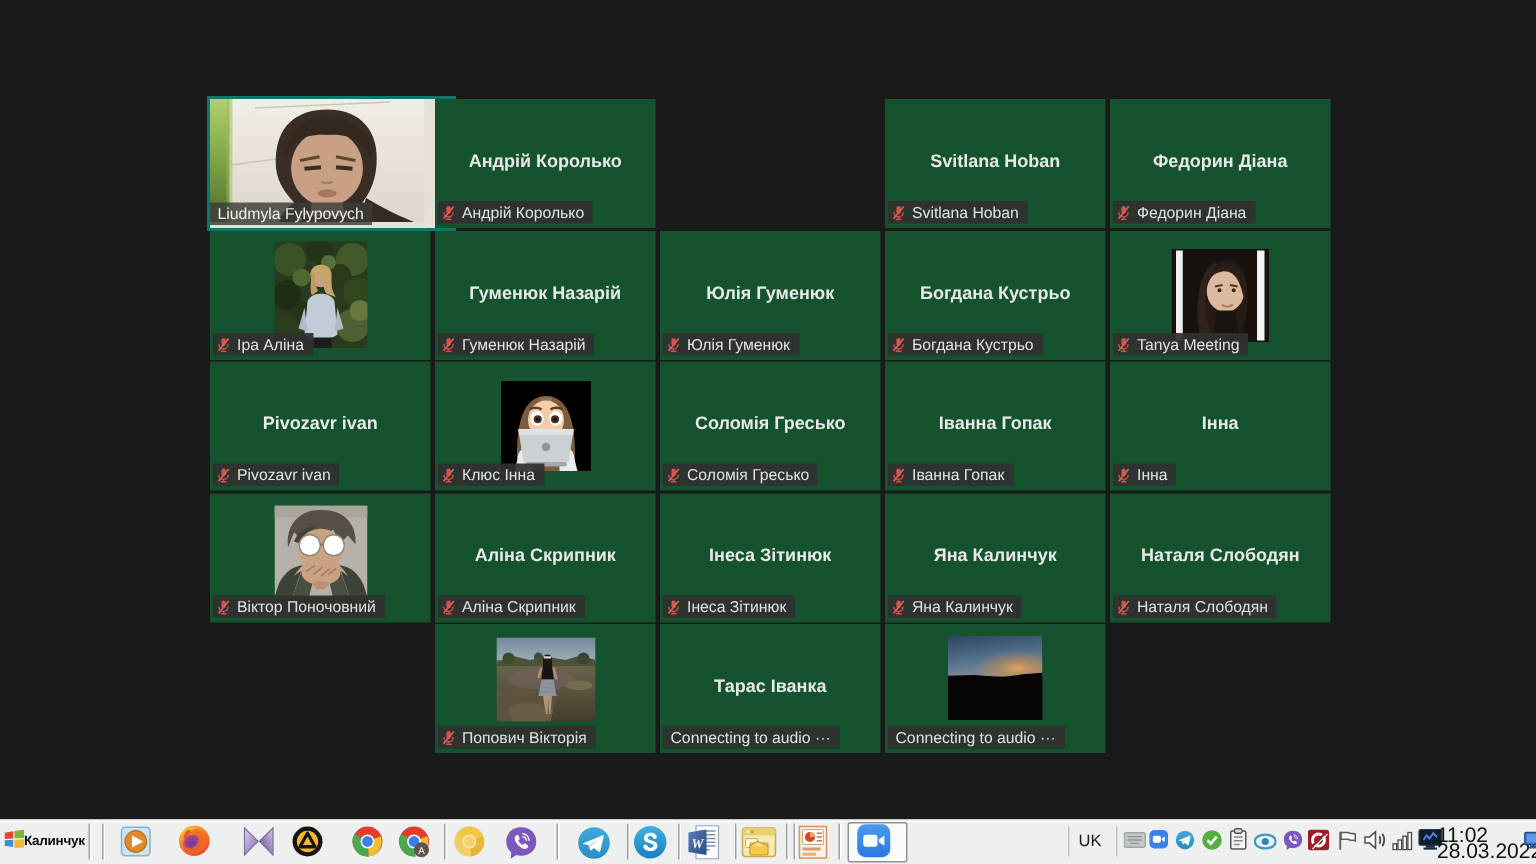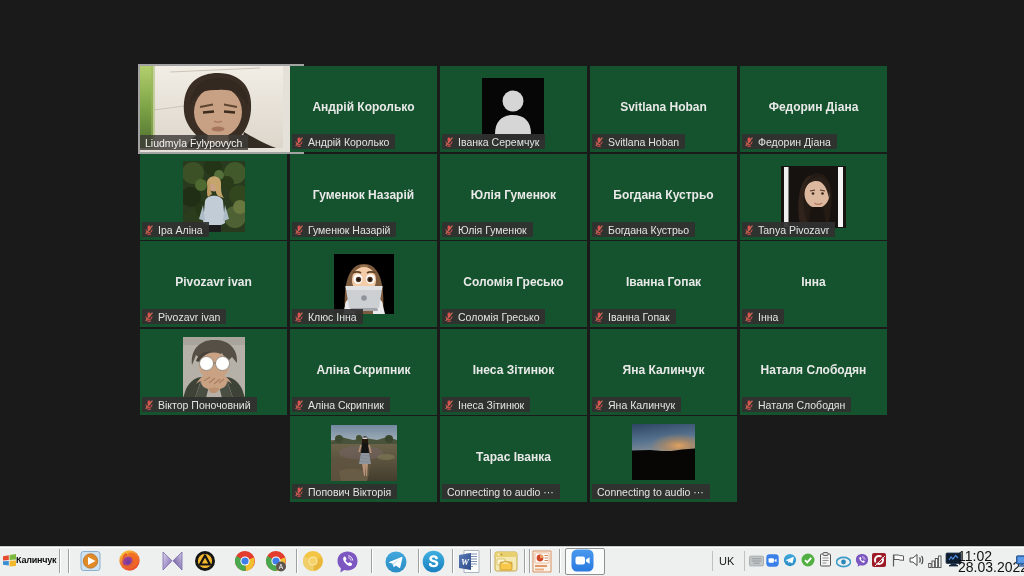--- a/index.html
+++ b/index.html
@@ -23,21 +23,21 @@
 #startflag{position:absolute;left:3px;top:553px}
 #starttext{position:absolute;left:16px;top:555px;font-size:9px;font-weight:bold;color:#0a0a0a;letter-spacing:-0.2px}
 #uk{position:absolute;left:719px;top:555px;font-size:11px;color:#1a1a1a}
 #clock{position:absolute;left:958px;top:551px;width:62px;text-align:left;font-size:14px;color:#101010;line-height:11px}
 #zoombtn{position:absolute;left:565px;top:548px;width:40px;height:27px;background:#fafbfb;border:1px solid #8f9192;border-radius:2px}
 </style>
 </head>
 <body>
 <div id="app">
   <div id="taskbar"></div>
-<div class="tile" id="liud" style="left:138px;top:64px;width:166px;height:90px;border:2px solid #a3a3a3;background:#e5e0d8"><svg width="143" height="82" viewBox="0 0 143 82">
+<div class="tile" id="liud" style="left:138px;top:64px;width:166px;height:90px;border:2px solid #0f766e;background:#e5e0d8"><svg width="143" height="82" viewBox="0 0 143 82">
 <defs>
 <linearGradient id="wall" x1="0" y1="0" x2="0" y2="1">
             <stop offset="0" stop-color="#f2ede5"></stop>
             <stop offset="1" stop-color="#dcd6cb"></stop>
           </linearGradient>
 <linearGradient id="grn" x1="0" y1="0" x2="0" y2="1">
             <stop offset="0" stop-color="#b3cf6d"></stop>
             <stop offset="0.5" stop-color="#7da447"></stop>
             <stop offset="1" stop-color="#4e6e2e"></stop>
           </linearGradient>
@@ -267,39 +267,20 @@
             <rect x="2.9" y="0.3" width="3.3" height="5.8" rx="1.6"></rect>
             <path d="M1 4.9 a3.5 3.5 0 0 0 7 0" fill="none" stroke="#d94f4f" stroke-width="1.1"></path>
             <rect x="4" y="8.2" width="1.1" height="1.5"></rect>
             <rect x="2.5" y="9.7" width="4.2" height="1.1"></rect>
           </g>
           <line x1="0.8" y1="9.8" x2="8.4" y2="0.6" stroke="#cf6a55" stroke-width="1.3"></line>
         </svg>
         <span>Наталя Слободян</span>
       </div>
     </div>
-<div class="tile" style="left:440px;top:66px">
-      <div class="av" style="left:42px;top:12px"><svg width="62" height="62" viewBox="0 0 62 62">
-<rect width="62" height="62" fill="#060606"></rect>
-<circle cx="31" cy="23" r="10.5" fill="#d6d6d6"></circle>
-<path d="M13 56 C13 43 20 37 31 37 C42 37 49 43 49 56 Z" fill="#d6d6d6"></path>
-</svg></div>
-      <div class="lbl">
-        <svg class="mic" width="8" height="10" viewBox="0 0 9 11">
-          <g fill="#d94f4f">
-            <rect x="2.9" y="0.3" width="3.3" height="5.8" rx="1.6"></rect>
-            <path d="M1 4.9 a3.5 3.5 0 0 0 7 0" fill="none" stroke="#d94f4f" stroke-width="1.1"></path>
-            <rect x="4" y="8.2" width="1.1" height="1.5"></rect>
-            <rect x="2.5" y="9.7" width="4.2" height="1.1"></rect>
-          </g>
-          <line x1="0.8" y1="9.8" x2="8.4" y2="0.6" stroke="#cf6a55" stroke-width="1.3"></line>
-        </svg>
-        <span>Іванка Серемчук</span>
-      </div>
-    </div>
 <div class="tile" style="left:140px;top:154px">
       <div class="av" style="left:43px;top:7px"><svg width="62" height="71" viewBox="0 0 62 71">
 <rect width="62" height="71" fill="#2a3a1e"></rect>
 <circle cx="10" cy="12" r="11" fill="#3c5226"></circle>
           <circle cx="30" cy="6" r="9" fill="#243417"></circle>
 <circle cx="52" cy="12" r="11" fill="#42592b"></circle>
           <circle cx="56" cy="34" r="10" fill="#33471f"></circle>
 <circle cx="8" cy="36" r="10" fill="#1f2e14"></circle>
           <circle cx="52" cy="56" r="11" fill="#4e6134"></circle>
 <circle cx="10" cy="58" r="10" fill="#2c3d1d"></circle>
@@ -347,21 +328,21 @@
       <div class="lbl">
         <svg class="mic" width="8" height="10" viewBox="0 0 9 11">
           <g fill="#d94f4f">
             <rect x="2.9" y="0.3" width="3.3" height="5.8" rx="1.6"></rect>
             <path d="M1 4.9 a3.5 3.5 0 0 0 7 0" fill="none" stroke="#d94f4f" stroke-width="1.1"></path>
             <rect x="4" y="8.2" width="1.1" height="1.5"></rect>
             <rect x="2.5" y="9.7" width="4.2" height="1.1"></rect>
           </g>
           <line x1="0.8" y1="9.8" x2="8.4" y2="0.6" stroke="#cf6a55" stroke-width="1.3"></line>
         </svg>
-        <span>Tanya Pivozavr</span>
+        <span>Tanya Meeting</span>
       </div>
     </div>
 <div class="tile" style="left:290px;top:241px">
       <div class="av" style="left:44px;top:13px"><svg width="60" height="60" viewBox="0 0 60 60">
 <rect width="60" height="60" fill="#000"></rect>
 <path d="M11 60 C9 28 15 10 30 10 C45 10 51 28 49 60 Z" fill="#7d5b3e"></path>
 <path d="M26 11 L34 11 L33 25 L27 25 Z" fill="#96714e"></path>
 <ellipse cx="30" cy="26" rx="12" ry="13" fill="#f3cda9"></ellipse>
 <path d="M19 19 C21 17.5 25 17.5 27 19" stroke="#5f4226" stroke-width="1.7" fill="none"></path>
 <path d="M33 19 C35 17.5 39 17.5 41 19" stroke="#5f4226" stroke-width="1.7" fill="none"></path>

